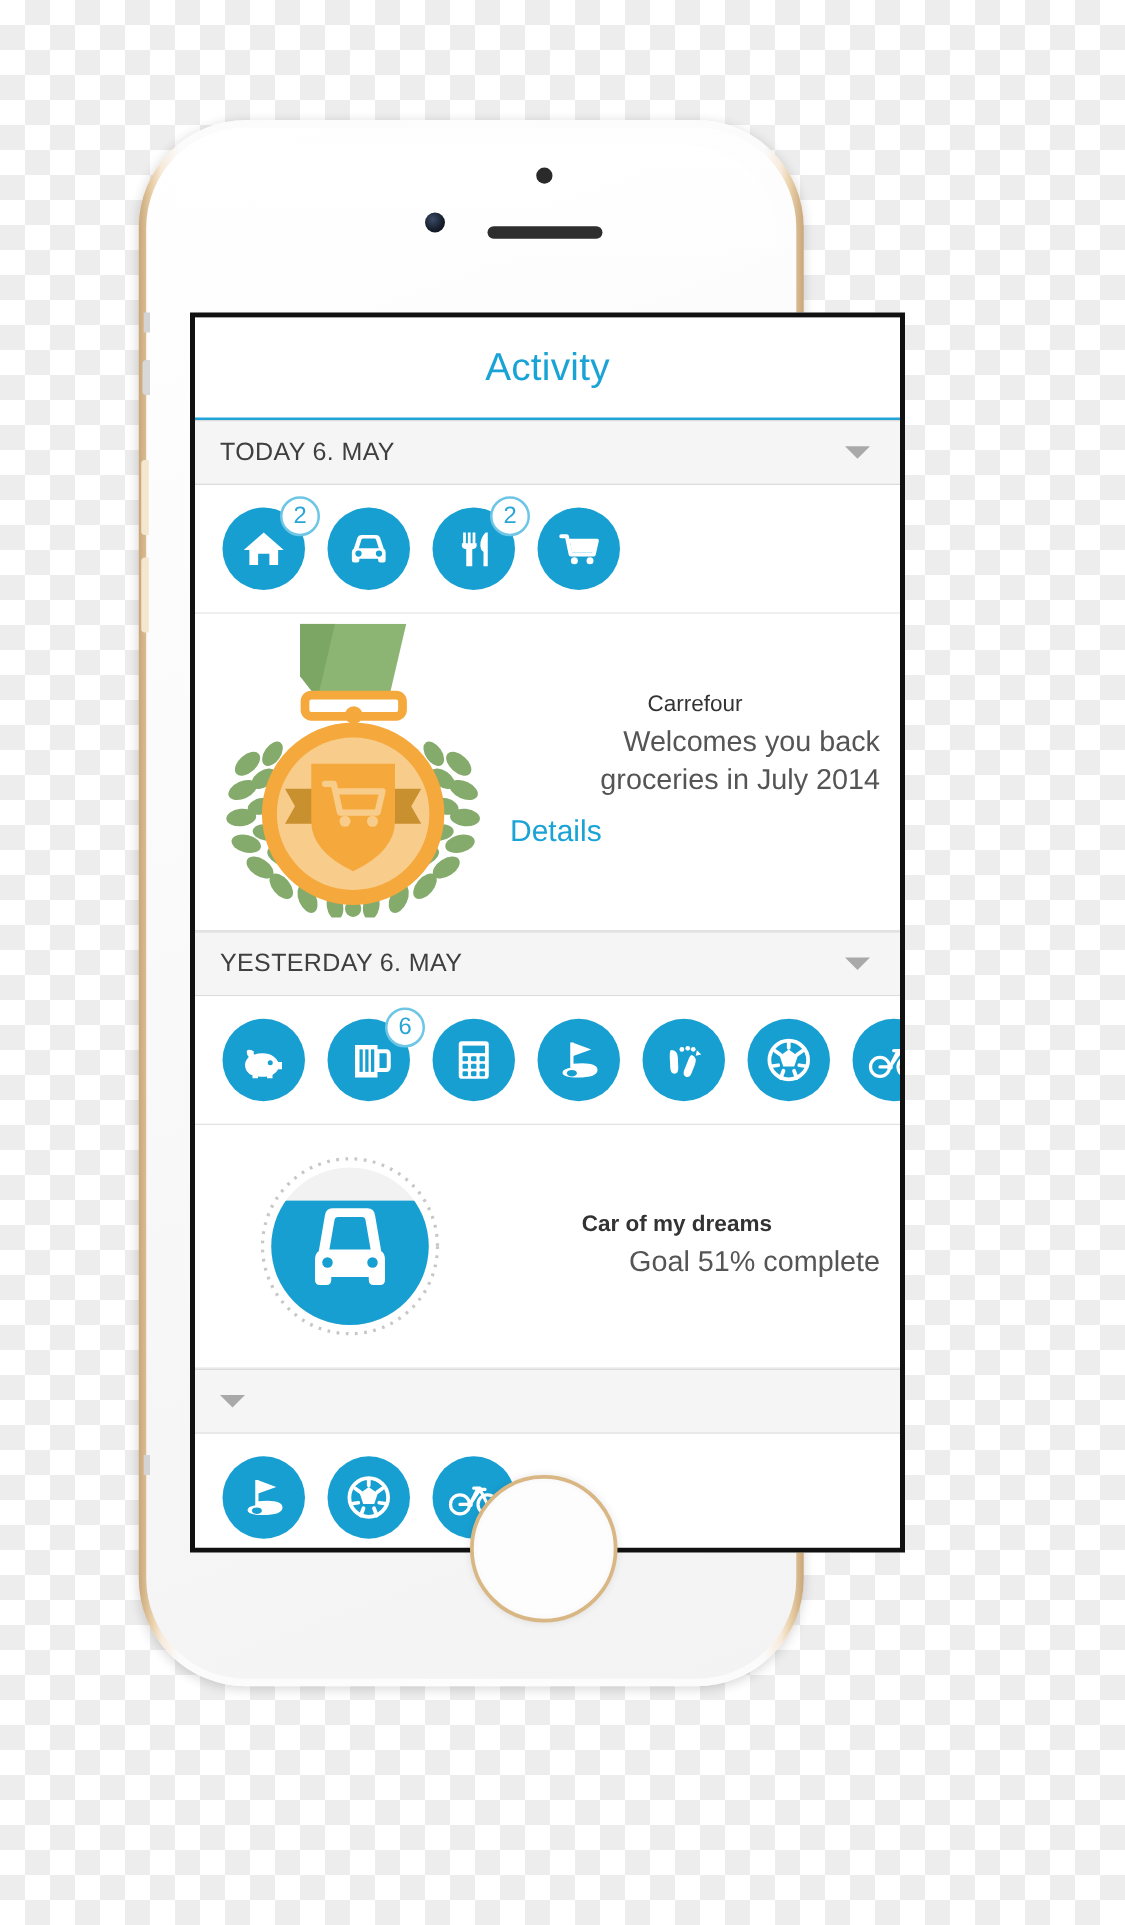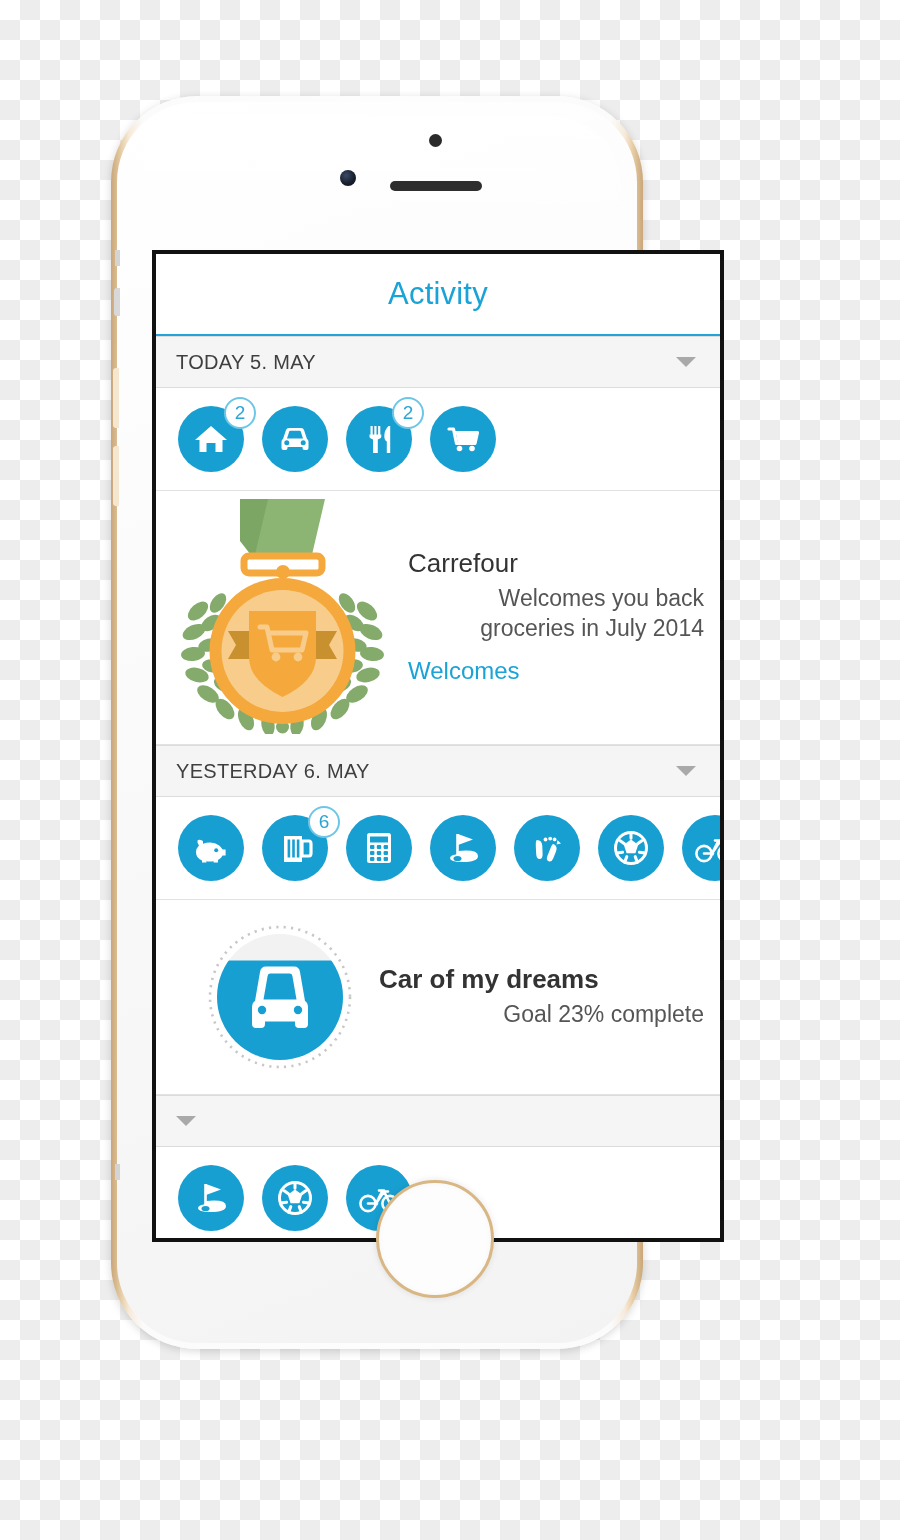--- a/index.html
+++ b/index.html
@@ -82,21 +82,21 @@
   .icon-circle svg{display:block;}
   .badge{
     position:absolute;right:-12px;top:-9px;min-width:32px;height:32px;border-radius:16px;
     background:#ffffff;border:2px solid #6dc6e6;color:#2aa6d6;
     font-size:19px;display:flex;align-items:center;justify-content:center;box-sizing:border-box;padding:0 4px;
   }
 
   .card{background:#fff;display:flex;align-items:center;border-bottom:1px solid #e2e2e2;}
   .card-media{flex:0 0 auto;display:flex;align-items:center;justify-content:center;}
   .card-body{flex:1;padding-right:16px;}
-  .card-title{font-size:26px;color:#333;margin-bottom:5px;}
+  .card-title{font-size:18px;color:#333;margin-bottom:5px;text-align:center;}
   .card-title.bold{font-weight:bold;}
   .card-line{font-size:23px;color:#555;line-height:1.3;text-align:right;}
   .card-link{font-size:24px;color:#1aa3d6;margin-top:14px;display:inline-block;}
 
   .medal-card{padding:8px 0 10px 0;}
   .goal-card{padding:24px 0 24px 17px;}
   .goal-media{margin:0 26px 0 34px;}
 </style>
 </head>
 <body>
@@ -118,21 +118,21 @@
     <div class="camera"></div>
     <div class="speaker"></div>
 
     <div class="screen">
 
       <div class="nav-bar">
         <div class="nav-title">Activity</div>
       </div>
 
       <div class="section-head">
-        <div class="label">TODAY 5. MAY</div>
+        <div class="label">TODAY 6. MAY</div>
         <div class="chevron"></div>
       </div>
 
       <div class="icon-row">
 
         <div class="icon-wrap">
           <div class="icon-circle">
             <svg width="40" height="40" viewBox="0 0 40 40">
               <path d="M20 7 L36 21 L31.5 21 L31.5 33 L24.5 33 L24.5 24 L15.5 24 L15.5 33 L8.5 33 L8.5 21 L4 21 Z" fill="#fff"></path>
             </svg>
@@ -235,21 +235,21 @@
 
             <path d="M80 128 L87 128 L92 151 L122 151 L126 134 L89 134" fill="none" stroke="#f8cd8c" stroke-width="5" stroke-linecap="round" stroke-linejoin="round"></path>
             <circle cx="96" cy="158" r="4.4" fill="#f8cd8c"></circle>
             <circle cx="118" cy="158" r="4.4" fill="#f8cd8c"></circle>
           </svg>
         </div>
         <div class="card-body">
           <div class="card-title">Carrefour</div>
           <div class="card-line">Welcomes you back</div>
           <div class="card-line">groceries in July 2014</div>
-          <a class="card-link">Welcomes</a>
+          <a class="card-link">Details</a>
         </div>
       </div>
 
       <div class="section-head">
         <div class="label">YESTERDAY 6. MAY</div>
         <div class="chevron"></div>
       </div>
 
       <div class="icon-row">
 
@@ -362,21 +362,21 @@
               <rect x="0" y="36.5" width="146" height="110" fill="#189fd2"></rect>
             </g>
             <path d="M48 77 L53 48 Q53.8 42.5 59 42.5 L87 42.5 Q92.2 42.5 93 48 L98 77 Q101 78.6 101 84 L101 100 Q101 104 97 104 L92 104 Q88 104 88 100 L88 97.5 L58 97.5 L58 100 Q58 104 54 104 L49 104 Q45 104 45 100 L45 84 Q45 78.6 48 77 Z" fill="#fff"></path>
               <path d="M56.5 75.5 L60.6 52 Q61 49.6 63.4 49.6 L82.6 49.6 Q85 49.6 85.4 52 L89.5 75.5 Z" fill="#189fd2"></path>
               <circle cx="55" cy="86" r="4.2" fill="#189fd2"></circle>
               <circle cx="91" cy="86" r="4.2" fill="#189fd2"></circle>
           </svg>
         </div>
         <div class="card-body">
           <div class="card-title bold">Car of my dreams</div>
-          <div class="card-line">Goal 23% complete</div>
+          <div class="card-line">Goal 51% complete</div>
         </div>
       </div>
 
       <div class="section-head">
         <div class="chevron"></div>
       </div>
 
       <div class="icon-row">
 
         <div class="icon-wrap">

